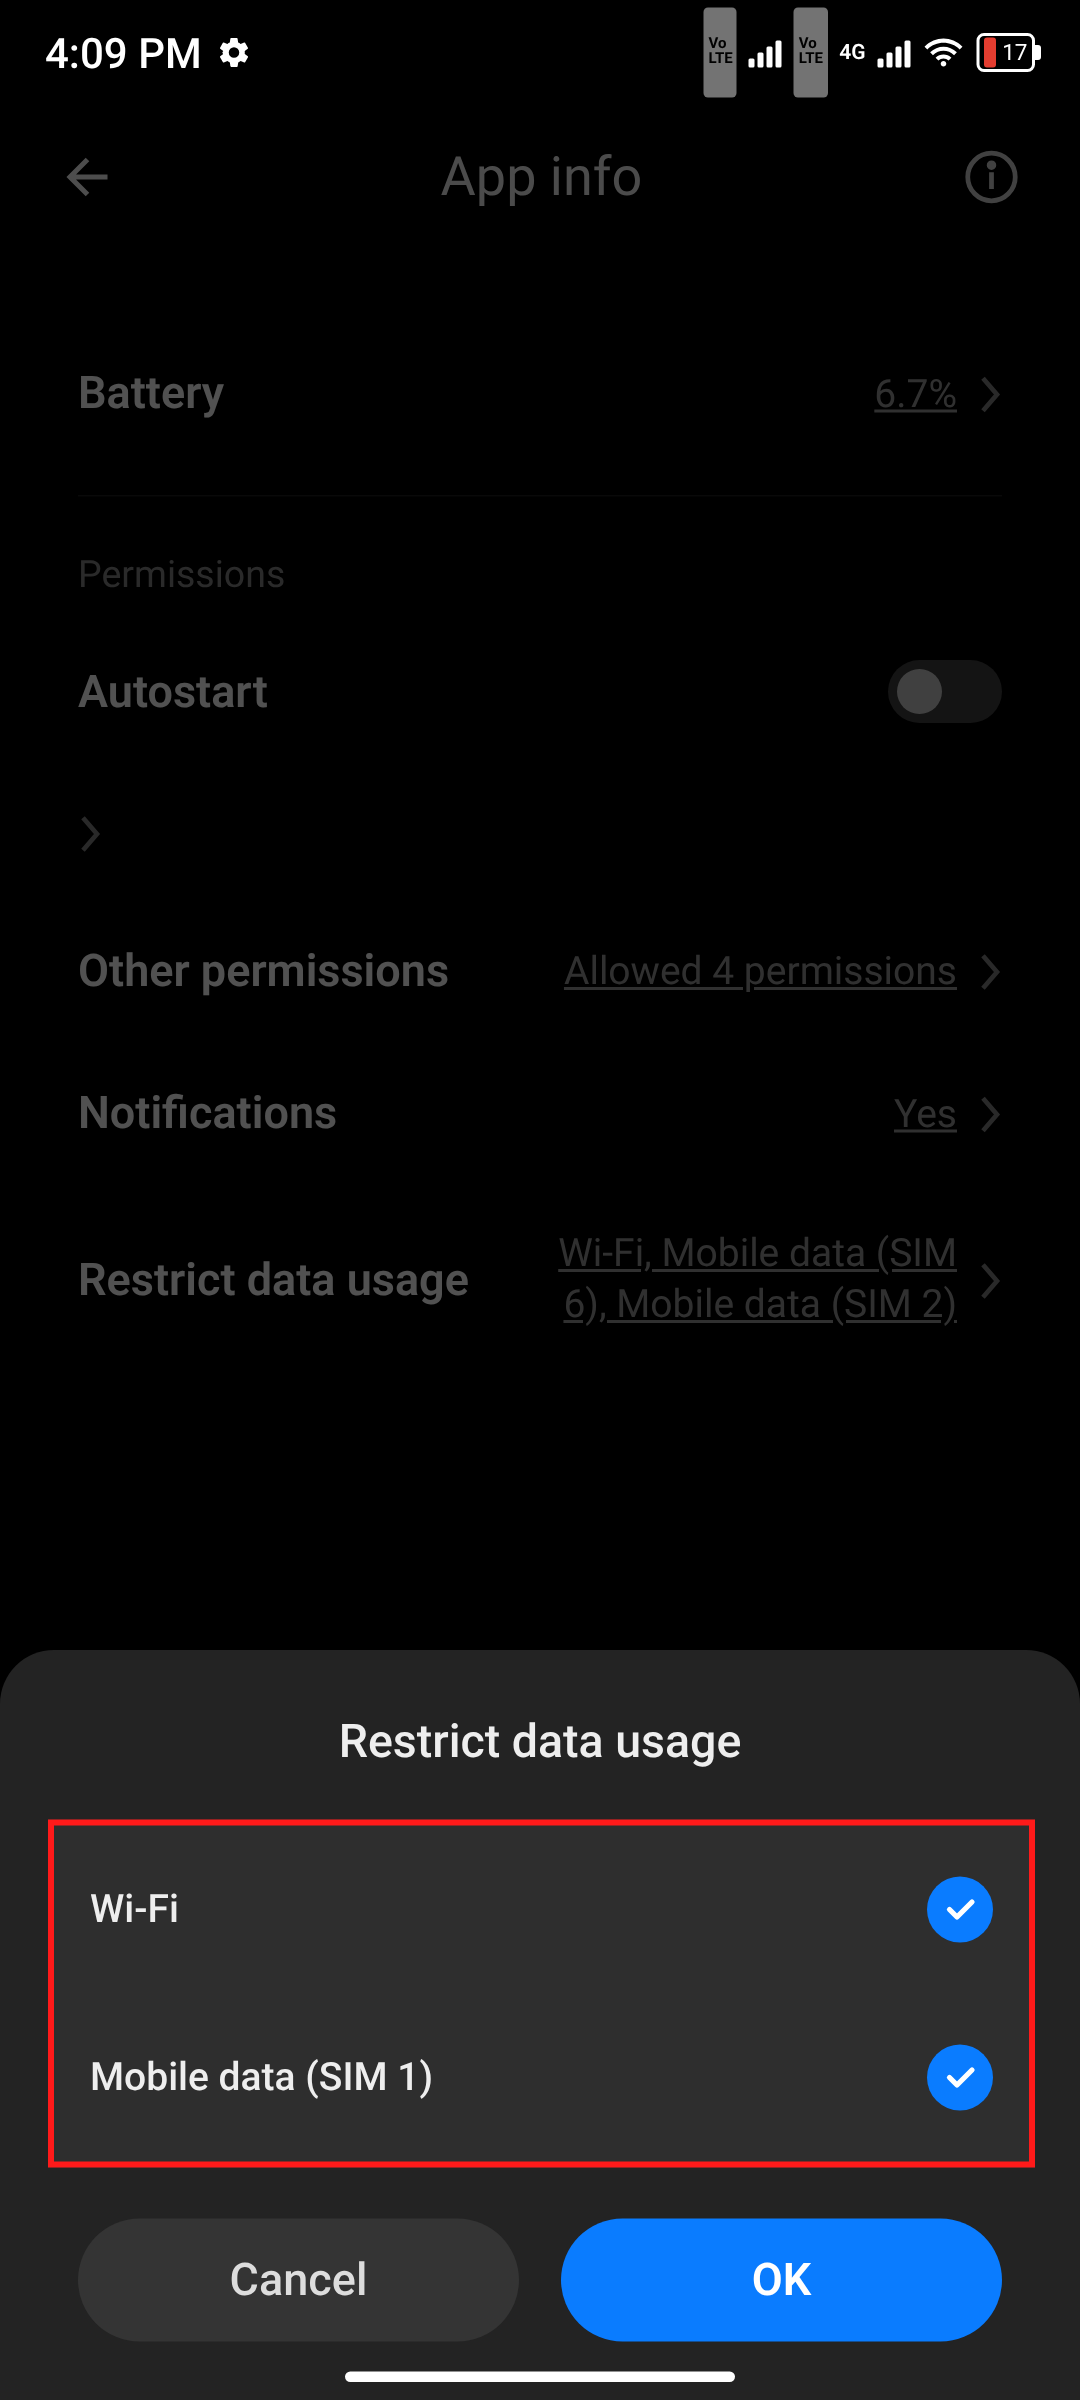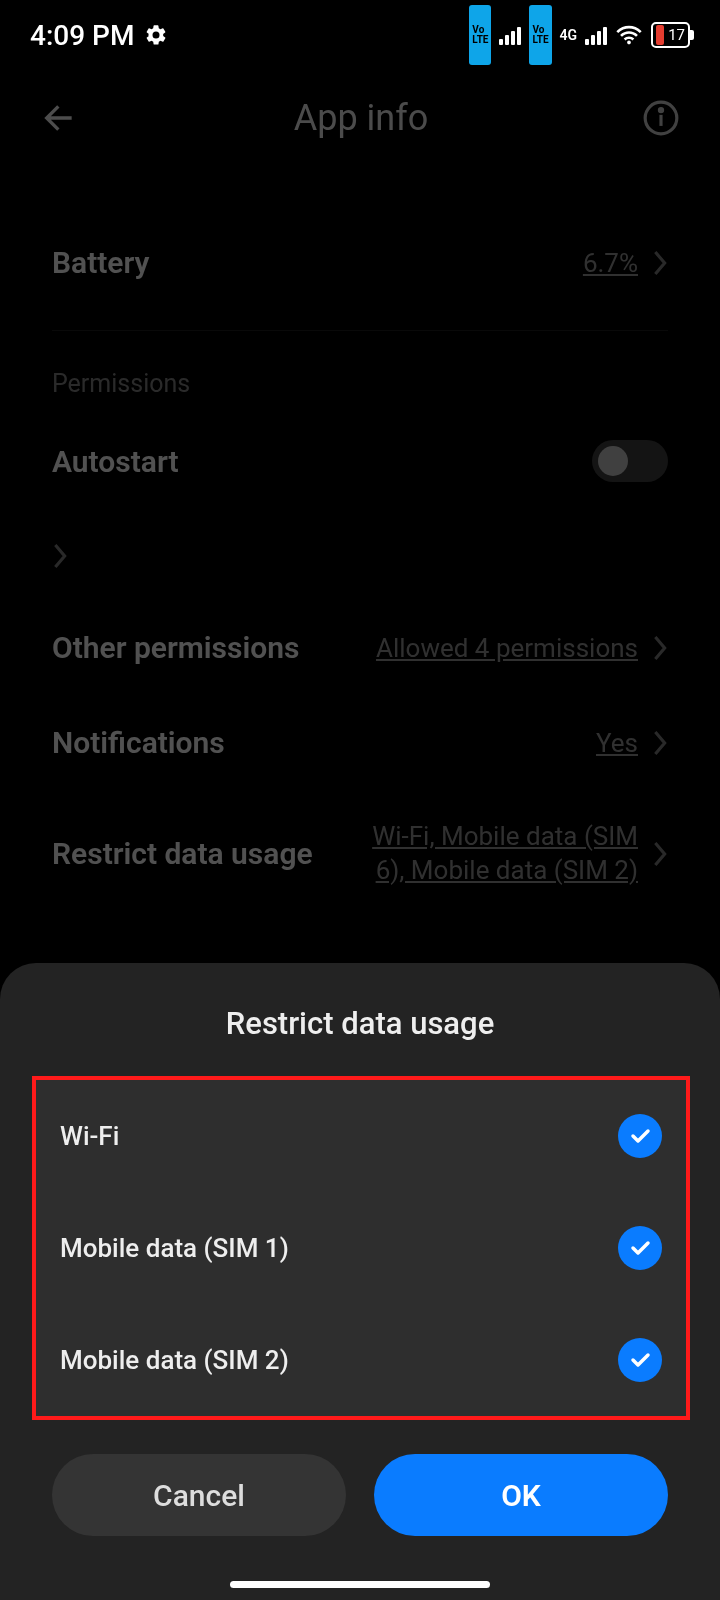--- a/index.html
+++ b/index.html
@@ -2,21 +2,21 @@
 <html><head>
   <meta charset="utf-8">
   <style>
     * { margin: 0; padding: 0; box-sizing: border-box; font-family: -apple-system, 'Segoe UI', Roboto, sans-serif; }
     body { width: 720px; height: 1600px; background: #000; color: #fff; overflow: hidden; position: relative; }
 
     
     .status-bar { height: 70px; display: flex; align-items: center; justify-content: space-between; padding: 0 30px; background: #000; }
     .status-left { display: flex; align-items: center; gap: 10px; font-size: 28px; font-weight: 500; }
     .status-right { display: flex; align-items: center; gap: 8px; }
-    .volte-box { background: #0ea5e9; color: #000; font-size: 10px; font-weight: 700; padding: 20px 3px; border-radius: 3px; line-height: 1; }
+    .volte-box { background: #737373; color: #000; font-size: 10px; font-weight: 700; padding: 20px 3px; border-radius: 3px; line-height: 1; }
     .signal-bars { display: inline-flex; align-items: flex-end; gap: 2px; height: 20px; }
     .signal-bars span { width: 4px; background: #fff; border-radius: 1px; }
     .wifi-icon, .gear-icon { display: inline-flex; }
     .fourg { font-size: 14px; font-weight: 600; color: #fff; }
     .battery { display: inline-flex; align-items: center; border: 2px solid #fff; border-radius: 5px; padding: 1px 3px; height: 26px; position: relative; }
     .battery::after { content: ""; position: absolute; right: -6px; top: 6px; width: 4px; height: 10px; background: #fff; border-radius: 0 2px 2px 0; }
     .battery-fill { background: #e43d30; width: 8px; height: 100%; border-radius: 2px; }
     .battery-text { font-size: 15px; margin-left: 4px; }
 
     
@@ -45,21 +45,21 @@
 
     
     .sheet { position: absolute; left: 0; right: 0; bottom: 0; background: #232323; border-radius: 36px 36px 0 0; box-shadow: 0 -10px 40px rgba(0,0,0,.6); }
     .sheet-title { text-align: center; font-size: 31px; font-weight: 500; padding: 42px 0 34px; color: #eee; }
     .options { background: #2e2e2e; border: 4px solid #ff1a1a; margin: 0 30px 0 32px; padding: 0 20px; }
     .opt { display: flex; align-items: center; justify-content: space-between; padding: 34px 4px; }
     .opt-label { font-size: 26px; font-weight: 500; color: #eee; }
     .check-circle { width: 44px; height: 44px; border-radius: 50%; background: #0a7cff; display: flex; align-items: center; justify-content: center; }
     .check-circle svg { display: block; }
 
-    .btn-row { display: flex; gap: 28px; padding: 34px 52px 64px; }
+    .btn-row { display: flex; gap: 28px; padding: 34px 52px 39px; }
     .btn { flex: 1; height: 82px; border-radius: 41px; display: flex; align-items: center; justify-content: center; font-size: 30px; font-weight: 500; }
     .btn-cancel { background: #343434; color: #ddd; }
     .btn-ok { background: #0a7cff; color: #fff; font-weight: 600; }
 
     .home-indicator { position: absolute; bottom: 12px; left: 50%; transform: translateX(-50%); width: 260px; height: 7px; background: #fff; border-radius: 4px; }
   </style>
 </head>
 <body>
 
 <div class="status-bar">
@@ -215,28 +215,20 @@
         </span>
     </div>
     <div class="opt">
       <span class="opt-label">Mobile data (SIM 1)</span>
       <span class="check-circle">
           <svg width="24" height="24" viewBox="0 0 24 24" fill="none" stroke="#fff" stroke-width="3.5" stroke-linecap="round" stroke-linejoin="round">
             <path d="M5 12l5 5L20 7"></path>
           </svg>
         </span>
     </div>
-    <div class="opt">
-      <span class="opt-label">Mobile data (SIM 2)</span>
-      <span class="check-circle">
-          <svg width="24" height="24" viewBox="0 0 24 24" fill="none" stroke="#fff" stroke-width="3.5" stroke-linecap="round" stroke-linejoin="round">
-            <path d="M5 12l5 5L20 7"></path>
-          </svg>
-        </span>
-    </div>
   </div>
 
   <div class="btn-row">
     <div class="btn btn-cancel">Cancel</div>
     <div class="btn btn-ok">OK</div>
   </div>
 </div>
 
 <div class="home-indicator"></div>
 

